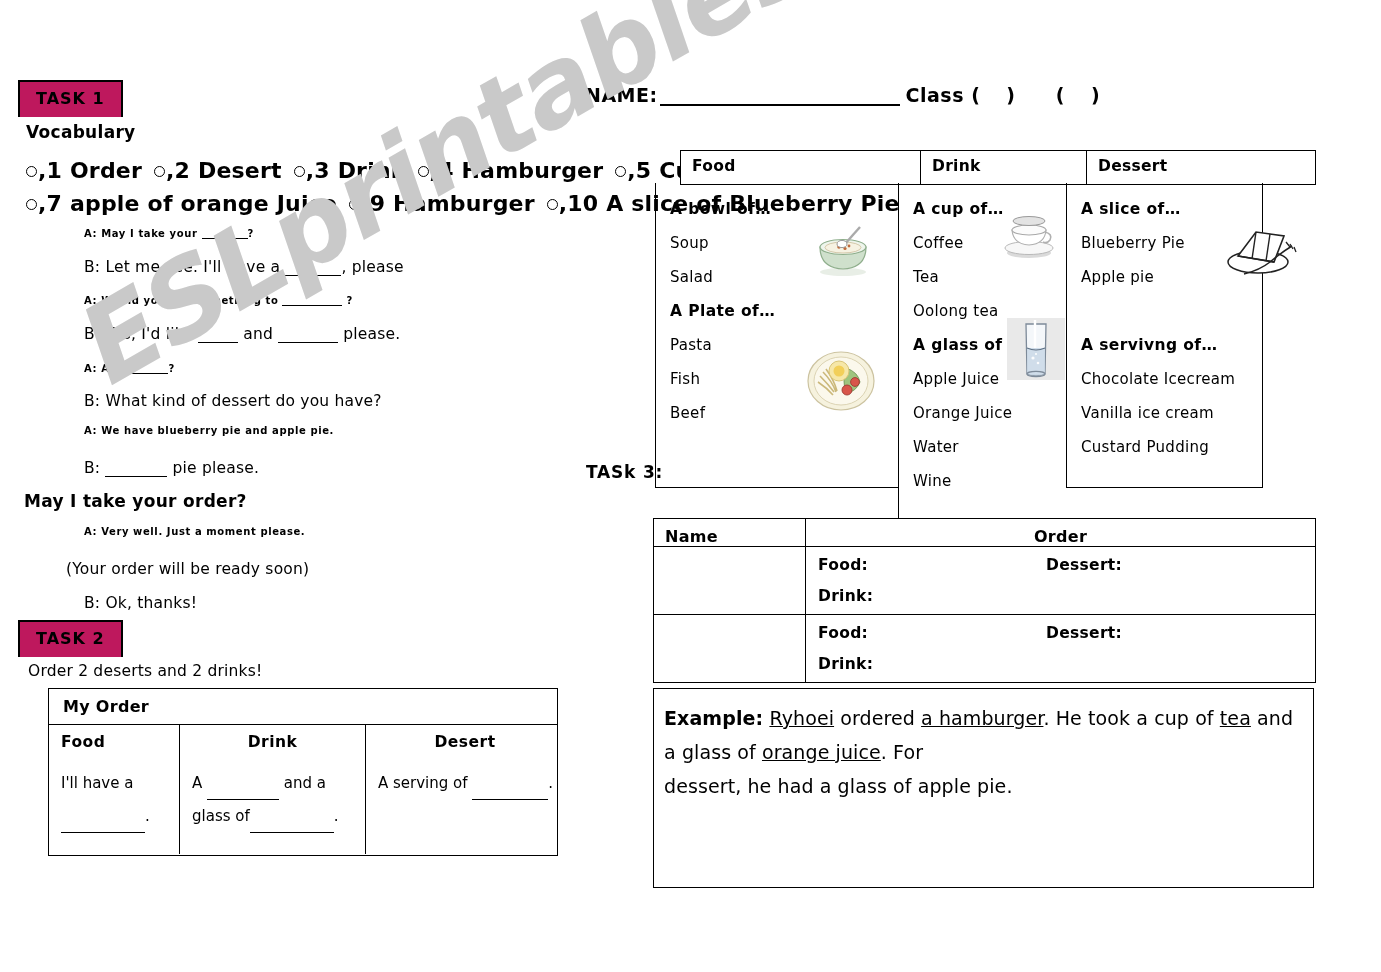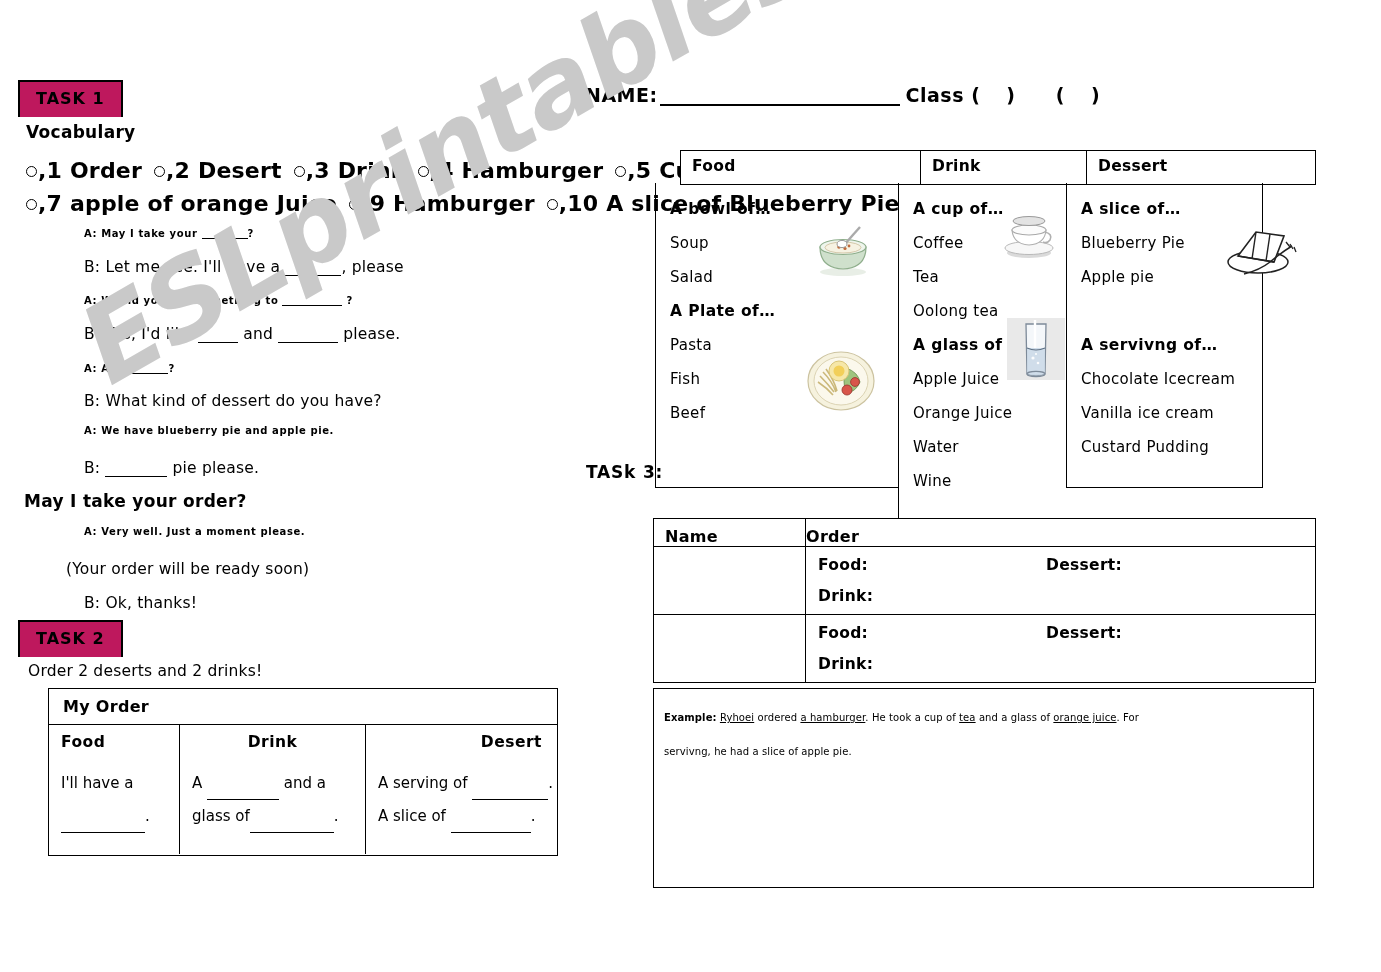--- a/index.html
+++ b/index.html
@@ -119,21 +119,21 @@
   .myorder .cols{display:flex;height:129px;}
   .myorder .col{
     box-sizing:border-box;
     padding:8px 12px 0 12px;
   }
   .myorder .col.c1{width:131px;border-right:1.6px solid #000;}
   .myorder .col.c2{width:186px;border-right:1.6px solid #000;}
   .myorder .col.c3{width:188px;}
   .myorder .colhead{font-weight:bold;font-size:15.5px;letter-spacing:0.5px;margin-bottom:16px;}
   .myorder .c2 .colhead,.myorder .c3 .colhead{text-align:center;}
-  .myorder .c3 .colhead{text-align:right;padding-left:10px;}
+  .myorder .c3 .colhead{text-align:center;padding-left:10px;}
   .myorder .fill{font-size:15px;line-height:33px;white-space:nowrap;}
   .myorder .fill .ul{display:inline-block;border-bottom:1.3px solid #000;height:13px;vertical-align:bottom;}
 
   
   .task3-label{
     position:absolute;left:586px;top:462px;
     font-weight:bold;font-size:17px;letter-spacing:0.8px;
     z-index:3;
   }
 
@@ -189,20 +189,21 @@
   .ordertbl .row:last-child{border-bottom:none;}
   .ordertbl .cname{
     width:152px;box-sizing:border-box;
     border-right:1.6px solid #000;
     padding:8px 0 0 11px;
     font-weight:bold;font-size:16px;letter-spacing:0.3px;
   }
   .ordertbl .corder{
     flex:1;box-sizing:border-box;
     padding:8px 0 0 0;
+    text-align:center;
     font-weight:bold;font-size:16px;letter-spacing:0.3px;
   }
   .ordertbl .rowbody{height:67px;}
   .ordertbl .fields{
     flex:1;box-sizing:border-box;padding:9px 0 0 12px;
     font-weight:bold;font-size:15.5px;letter-spacing:0.3px;
   }
   .ordertbl .fields .l1{margin-bottom:13px;}
   .ordertbl .fields .dsrt{margin-left:178px;}
 
@@ -210,21 +211,21 @@
   .examplebox{
     position:absolute;
     left:653px;top:688px;width:661px;height:200px;
     border:1.6px solid #000;
     box-sizing:border-box;
     padding:12px 10px 0 10px;
     z-index:2;
     background:#fff;
   }
   .examplebox .ex-line{
-    font-size:10px;line-height:34px;letter-spacing:0.1px;
+    font-size:19px;line-height:34px;letter-spacing:0.1px;
   }
   .examplebox .ex-lbl{font-weight:bold;}
   .examplebox u{text-decoration:underline;}
 </style>
 </head>
 <body>
 
 <div class="page">
 
   <div class="watermark">ESLprintables.com</div>
@@ -284,21 +285,20 @@
         <div class="colhead">Drink</div>
         <div id="mo-drink">
             <div class="fill"><span>A </span><span class="ul" style="width: 72px;"></span><span> and a</span></div>
             <div class="fill"><span>glass of</span><span class="ul" style="width: 84px;"></span><span>.</span></div>
           </div>
       </div>
       <div class="col c3">
         <div class="colhead">Desert</div>
         <div id="mo-desert">
             <div class="fill"><span>A serving of </span><span class="ul" style="width: 76px;"></span><span>.</span></div>
-            <div class="fill"><span>A slice of </span><span class="ul" style="width: 80px;"></span><span>.</span></div>
           </div>
       </div>
     </div>
   </div>
 
   <div class="task3-label">TASk 3:</div>
 
   <div class="menu-hdr">
     <div class="mh h1">Food</div>
     <div class="mh h2">Drink</div>
@@ -424,16 +424,16 @@
         </div>
         <div><span>Drink:</span></div>
       </div>
     </div>
   </div>
 
   <div class="examplebox">
     <div class="ex-line">
       <span class="ex-lbl">Example:</span><span> </span><u>Ryhoei</u><span> ordered </span><u>a hamburger</u><span>. He took a cup of </span><u>tea</u><span> and a glass of </span><u>orange juice</u><span>. For</span>
     </div>
-    <div class="ex-line">servivng, he had a slice of apple pie.</div>
+    <div class="ex-line">dessert, he had a glass of apple pie.</div>
   </div>
 
 </div>
 
 </body></html>

